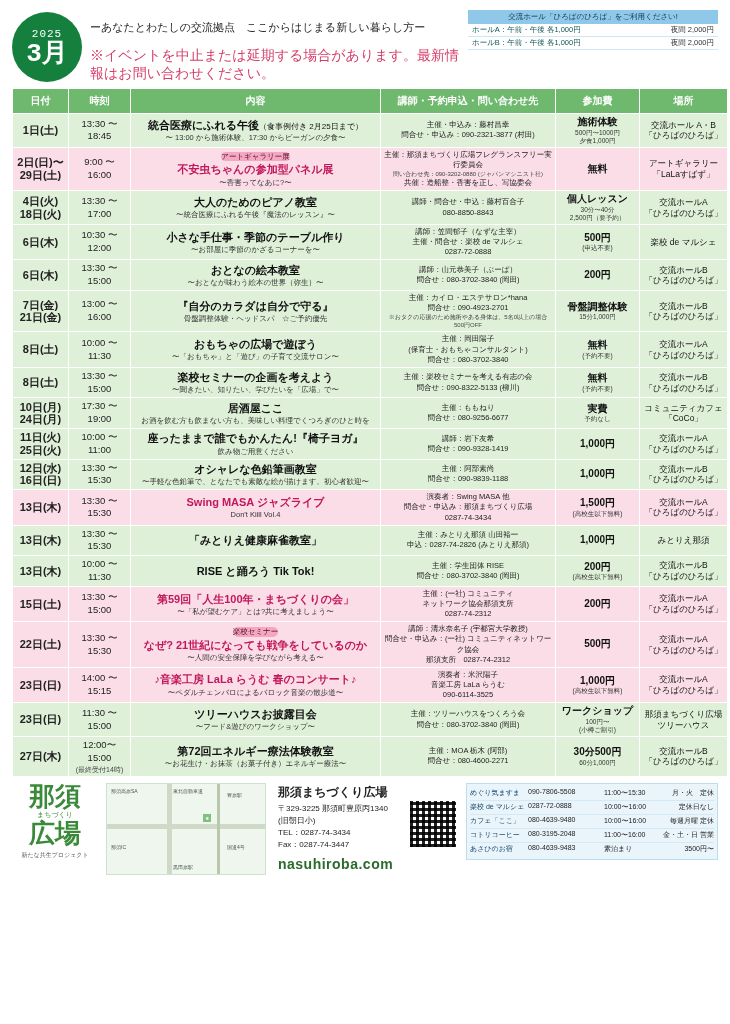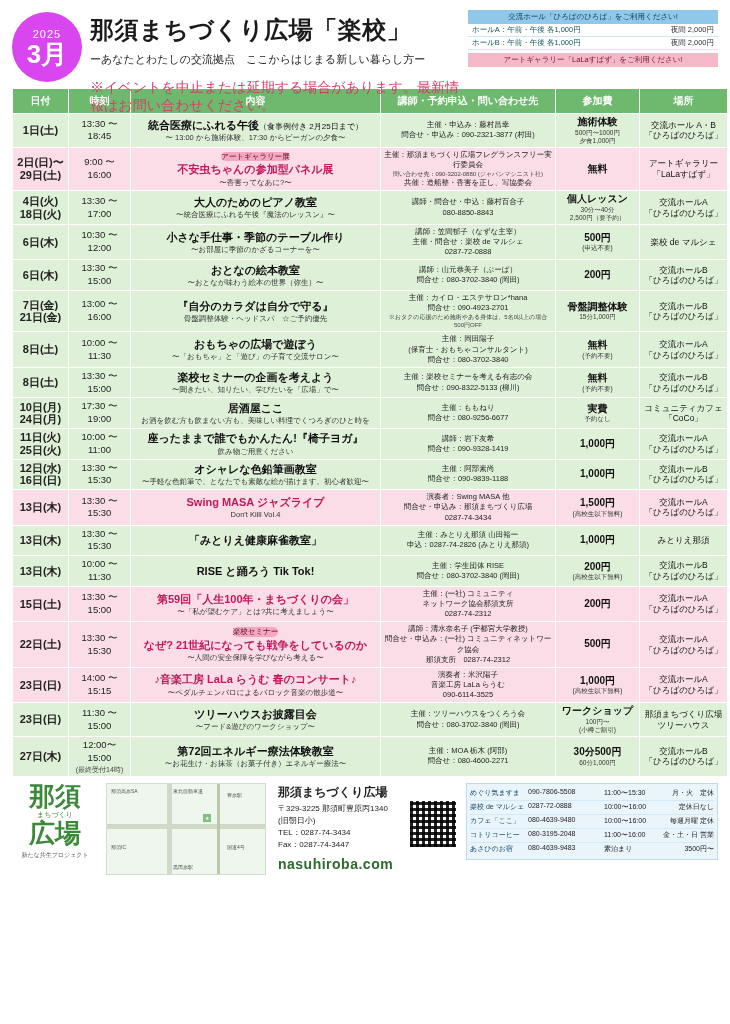--- a/index.html
+++ b/index.html
@@ -11,23 +11,23 @@
     font-size: 9px;
     position: relative;
     overflow: hidden;
   }
   .page { width: 730px; height: 1024px; padding: 10px 12px; position: relative; }
 
   
   .header { display: flex; align-items: flex-start; gap: 8px; height: 78px; }
   .date-badge {
     width: 70px; height: 70px; border-radius: 50%;
-    background: #d946ef; color: #fff;
+    background: #15803d; color: #fff;
     display: flex; flex-direction: column; align-items: center; justify-content: center;
-    flex: 0 0 70px; margin-top: 2px;
+    flex: 0 0 70px; margin-top: 2px; font-family: Liberation Mono, monospace;
   }
   .date-badge .yr { font-size: 11px; letter-spacing: 1px; }
   .date-badge .mo { font-size: 26px; font-weight: bold; line-height: 1; margin-top: 1px; }
   .title-block { flex: 1 1 auto; padding-top: 4px; }
   .main-title { font-size: 24px; font-weight: bold; color: #1a1a1a; letter-spacing: 0.5px; }
   .sub-title { font-size: 11px; margin-top: 6px; color: #222; }
   .note-title { font-size: 14px; color: #d43f6a; margin-top: 12px; }
 
   .info-box { width: 250px; flex: 0 0 250px; font-size: 7.5px; }
   .info-row-head { background: #8fc8e8; color: #0b3550; text-align: center; padding: 2px 0; font-size: 7.5px; }
@@ -102,36 +102,34 @@
 <body>
 
 <div class="page">
 
   <div class="header">
     <div class="date-badge">
       <div class="yr">2025</div>
       <div class="mo">3月</div>
     </div>
     <div class="title-block">
-      <div class="main-title">那須まちづくり広場「楽校」</div>
       <div class="sub-title">ーあなたとわたしの交流拠点　ここからはじまる新しい暮らし方ー</div>
       <div class="note-title">※イベントを中止または延期する場合があります。最新情報はお問い合わせください。</div>
     </div>
     <div class="info-box">
       <div class="info-row-head">交流ホール「ひろばのひろば」をご利用ください!</div>
       <div class="info-line">
         <span>ホールA：午前・午後 各1,000円</span>
         <span>夜間 2,000円</span>
       </div>
       <div class="info-line">
         <span>ホールB：午前・午後 各1,000円</span>
         <span>夜間 2,000円</span>
       </div>
       <div class="info-box2">
-        <div class="info-row-head2">アートギャラリー「LaLaすばず」をご利用ください!</div>
       </div>
     </div>
   </div>
 
   <table>
     <colgroup>
       <col class="c-date">
         <col class="c-time">
         <col class="c-content">
       <col class="c-contact">

